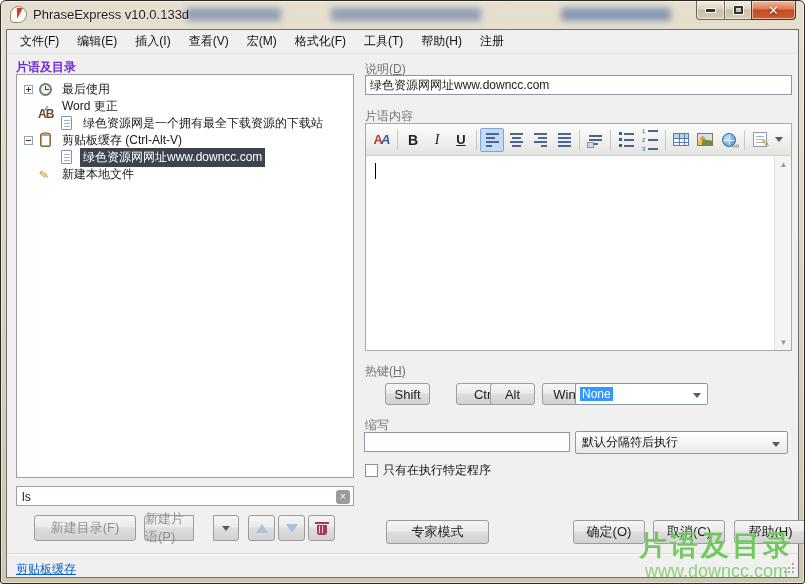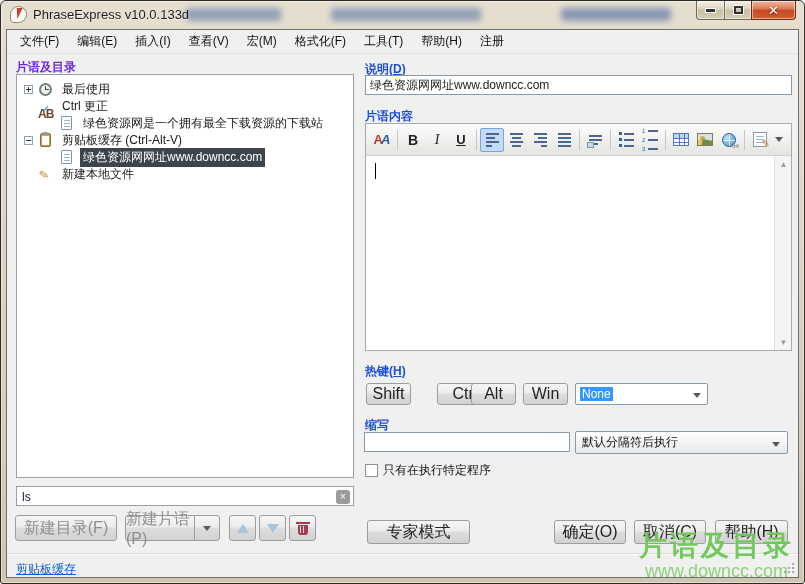--- a/index.html
+++ b/index.html
@@ -62,40 +62,40 @@
   .icon-clip::after { content:""; position:absolute; left:2px; top:-2px; width:5px; height:3px; background:#9b9b9b; border-radius:1px; }
   .icon-doc { position:absolute; left:2px; top:0; width:11px; height:14px; background:#fff; border:1px solid #7d93b2; border-radius:1px; }
   .icon-doc::before { content:""; position:absolute; left:2px; top:3px; width:6px; height:1px; background:#9fb3cc; box-shadow:0 3px #9fb3cc, 0 6px #9fb3cc; }
   .icon-pencil { position:absolute; left:1px; top:1px; font-size:12px; color:#c2881f; transform:rotate(-10deg); }
   
   #search-box { position:absolute; left:9px; top:456px; width:338px; height:20px; background:#fff; border:1px solid #9aa0a8; }
   #search-text { position:absolute; left:5px; top:3px; font-size:12px; color:#0f172a; }
   #search-clear { position:absolute; right:3px; top:3px; width:14px; height:14px; border-radius:3px; background:#9b9b9b;
     color:#fff; font-size:10px; line-height:13px; text-align:center; cursor:pointer; }
   
-  .btn { position:absolute; height:26px; border:1px solid #9d9d9d; border-radius:3px; font-size:16px; color:#222;
-    background:linear-gradient(#f5f5f5,#ececec 45%,#dddddd 50%,#d2d2d2); display:flex; align-items:center; justify-content:center; cursor:pointer; }
+  .btn { position:absolute; height:26px; border:1px solid #9d9d9d; border-radius:3px; font-size:13px; color:#222;
+    background:linear-gradient(#f5f5f5,#ececec 45%,#dddddd 50%,#d2d2d2); display:flex; align-items:center; justify-content:center; cursor:pointer;margin-left:19px; }
   .btn.disabled { color:#8f8f8f; }
   #btn-new-folder { left:8px; top:485px; width:102px; }
-  #btn-new-phrase { left:118px; top:485px; width:70px; border-radius:3px 0 0 3px; }
+  #btn-new-phrase { left:118px; top:485px; width:50px; border-radius:3px 0 0 3px; }
   #btn-new-phrase-arrow { left:187px; top:485px; width:26px; border-radius:0 3px 3px 0; }
   #btn-up { left:222px; top:485px; width:27px; }
   #btn-down { left:252px; top:485px; width:27px; }
   #btn-delete { left:282px; top:485px; width:27px; }
   .tri-up { width:0; height:0; border-left:6px solid transparent; border-right:6px solid transparent; border-bottom:9px solid #a9c3da; }
   .tri-down { width:0; height:0; border-left:6px solid transparent; border-right:6px solid transparent; border-top:9px solid #a9c3da; }
   .combo-arrow { width:0; height:0; border-left:4px solid transparent; border-right:4px solid transparent; border-top:5px solid #5a5a5a; }
   
   .icon-trash { position:relative; width:12px; height:13px; }
   .icon-trash .lid { position:absolute; left:-1px; top:0; width:14px; height:2px; background:#a63b55; }
   .icon-trash .can { position:absolute; left:1px; top:3px; width:10px; height:10px; background:#a63b55;
     -webkit-mask:linear-gradient(#000,#000); border-radius:0 0 2px 2px; }
   .icon-trash .can::before { content:""; position:absolute; left:2px; top:1px; width:1px; height:7px; background:#f0d9de; box-shadow:3px 0 #f0d9de; }
   
-  .section-label { position:absolute; font-size:12px; font-weight:bold; color:#1d4ed8; }
+  .section-label { position:absolute; font-size:12px; font-weight:normal; color:#737373; }
   .underline-mn { text-decoration:underline; }
   .text-input { position:absolute; background:#fff; border:1px solid #8a99a8; font-size:12px; color:#222; padding:2px 4px; display:flex; align-items:center; }
   #desc-input { left:358px; top:45px; width:427px; height:20px; }
   
   #editor { position:absolute; left:358px; top:93px; width:427px; height:228px; border:1px solid #a9a9a9; background:#fef9c3; }
   #editor-toolbar { position:absolute; left:0; top:0; right:0; height:32px; border-bottom:1px solid #cfcfcf;
     background:linear-gradient(#fdfdfd,#eeeeec 60%,#e3e3df); display:flex; align-items:center; padding:0 4px; }
   .tb-btn { width:24px; height:24px; display:flex; align-items:center; justify-content:center; border:1px solid transparent; border-radius:2px; cursor:pointer; position:relative; }
   .tb-btn.active { background:#c5dbf5; border-color:#77a7dd; }
   .tb-sep { width:1px; height:20px; background:#c6c6c6; margin:0 3px; }
@@ -210,21 +210,21 @@
             <span class="icon-clock"></span>
           </span>
         <span class="tree-label">最后使用</span>
       </div>
       <div class="tree-row">
         <span class="expander none"></span>
         <span class="ticon">
             <span class="icon-ab">AB</span>
             <span class="icon-check">✓</span>
           </span>
-        <span class="tree-label">Ctrl 更正</span>
+        <span class="tree-label">Word 更正</span>
       </div>
       <div class="tree-row">
         <span class="expander none"></span>
           <span class="spacer"></span>
         <span class="ticon">
             <span class="icon-doc"></span>
           </span>
         <span class="tree-label">绿色资源网是一个拥有最全下载资源的下载站</span>
       </div>
       <div class="tree-row">

